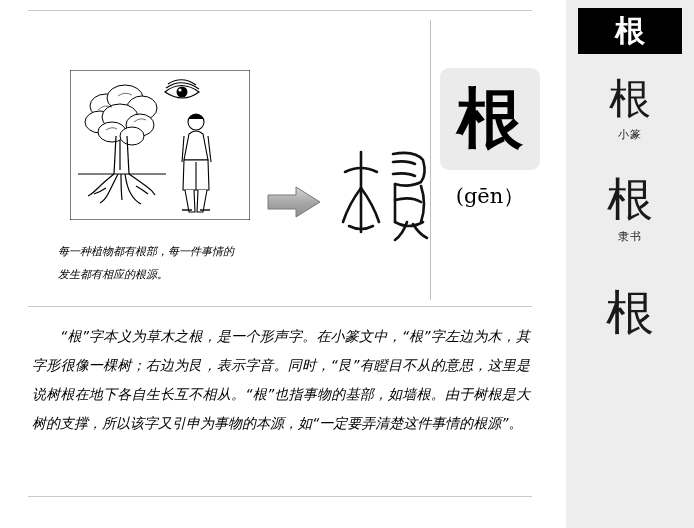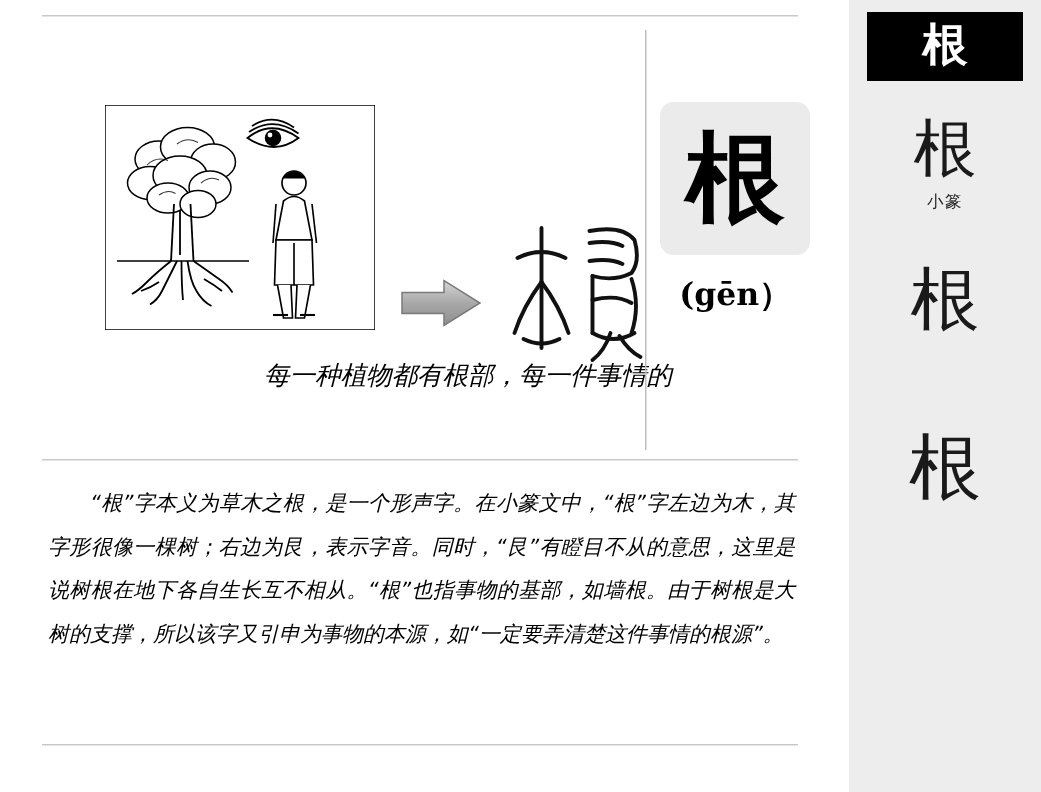--- a/index.html
+++ b/index.html
@@ -73,25 +73,25 @@
     width: 110px;
     height: 120px;
   }
 
   .caption {
     position: absolute;
     left: 30px;
     top: 180px;
     width: 390px;
     font-family: "DejaVu Sans", sans-serif;
-    font-size: 17px;
+    font-size: 11px;
     line-height: 23px;
     color: #000;
     font-style: italic;
-    text-align: right;
+    text-align: left;
   }
   .caption div { white-space: nowrap; }
 
   
   #v-divider {
     position: absolute;
     left: 430px;
     top: 20px;
     width: 1px;
     height: 280px;
@@ -120,21 +120,20 @@
   }
   #pinyin {
     position: absolute;
     left: 440px;
     top: 182px;
     width: 100px;
     text-align: center;
     font-family: "DejaVu Serif", serif;
     font-size: 21px;
     color: #000;
-    font-weight: bold;
   }
 
   
   #body-text {
     position: absolute;
     left: 32px;
     top: 322px;
     width: 498px;
     font-family: "DejaVu Sans", sans-serif;
     font-size: 14px;
@@ -308,20 +307,21 @@
             <path d="M88 56 q6 18 0 36"></path>
             <path d="M62 92 q14 8 28 0"></path>
             <path d="M74 92 q-4 12 -12 18"></path>
             <path d="M80 94 q6 10 14 14"></path>
           </g>
         </svg>
       </div>
 
       <div class="caption">
         <div>每一种植物都有根部，每一件事情的</div>
+        <div>发生都有相应的根源。</div>
       </div>
 
     </div>
 
     <div id="v-divider"></div>
 
     <div id="char-card">
       <span class="glyph">根</span>
     </div>
     <div id="pinyin">(gēn）</div>
@@ -336,20 +336,21 @@
       <span class="glyph">根</span>
     </div>
 
     <div class="script-item" id="script-0">
       <div class="sample seal">根</div>
       <div class="label">小篆</div>
     </div>
 
     <div class="script-item" id="script-1">
       <div class="sample clerical">根</div>
+      <div class="label">隶书</div>
     </div>
 
     <div class="script-item" id="script-2">
       <div class="sample regular">根</div>
     </div>
 
   </div>
 
 </div>
 

